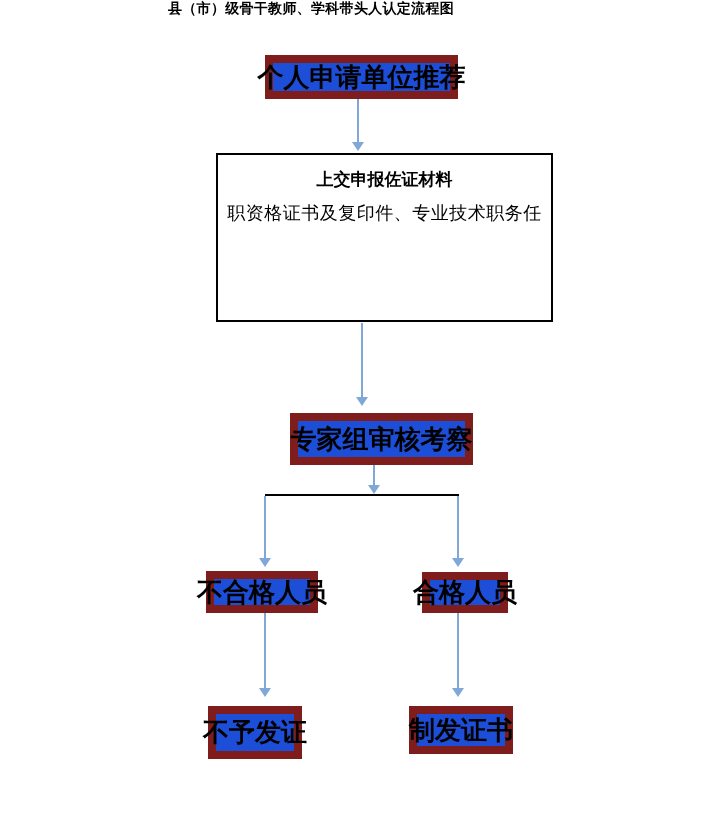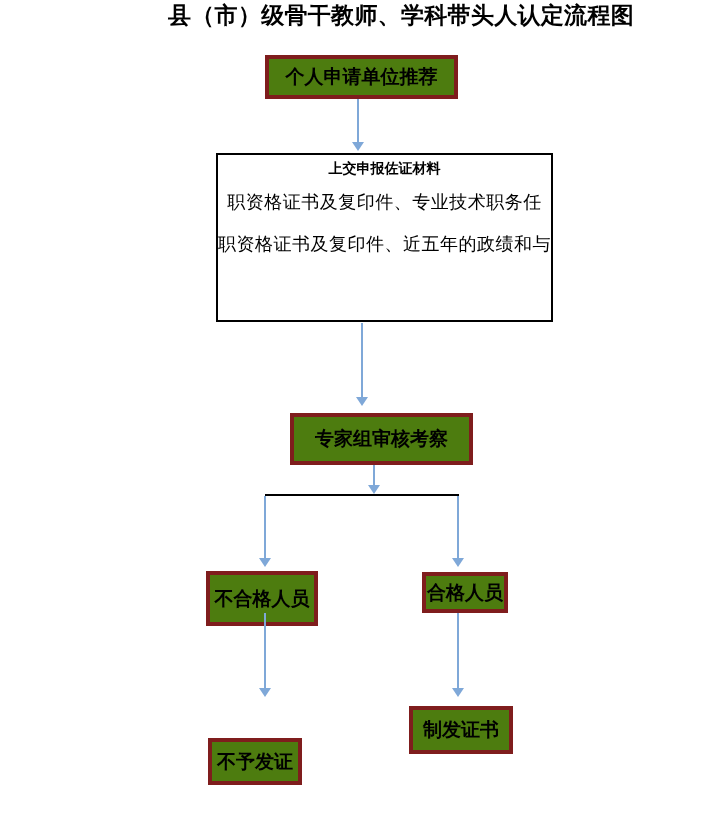--- a/index.html
+++ b/index.html
@@ -12,49 +12,50 @@
     position: relative;
     width: 709px;
     height: 821px;
     background: #ffffff;
     overflow: hidden;
   }
   .title {
     position: absolute;
     left: 168px;
     top: 0px;
-    font-size: 23px;
+    font-size: 14px;
     font-weight: bold;
     color: #000000;
     white-space: nowrap;
     letter-spacing: 0.3px;
   }
   .node {
     position: absolute;
     box-sizing: border-box;
-    border: 4px solid #7f1d1d;
-    background: #4d7c0f;
+    border: 8px solid #7f1d1d;
+    background: #1d4ed8;
     display: flex;
     align-items: center;
     justify-content: center;
-    font-size: 19px;
+    font-size: 26px;
     font-weight: bold;
     color: #000000;
     white-space: nowrap;
   }
   .materials-box {
     position: absolute;
     box-sizing: border-box;
     border: 2px solid #000000;
     background: #ffffff;
     color: #000000;
     text-align: center;
   }
   .materials-heading {
-    font-size: 14px;
+    margin-top: 11px;
+    font-size: 17px;
     font-weight: bold;
     line-height: 26px;
   }
   .materials-line {
     font-size: 18px;
     font-weight: normal;
     line-height: 42px;
     letter-spacing: 0.5px;
     white-space: nowrap;
   }
@@ -87,56 +88,55 @@
   <div class="node" style="left:265px; top:55px; width:193px; height:44px;">
     <span>个人申请单位推荐</span>
   </div>
 
   <div class="shaft" style="left:357px; top:99px; height:44px;"></div>
   <div class="head" style="left:352px; top:142px;"></div>
 
   <div class="materials-box" style="left:216px; top:153px; width:337px; height:169px;">
     <div class="materials-heading">上交申报佐证材料</div>
     <div class="materials-line">职资格证书及复印件、专业技术职务任</div>
-    <div class="materials-line">职资格证书及复印件、近五年的政绩和与</div>
   </div>
 
   <div class="shaft" style="left:361px; top:323px; height:75px;"></div>
   <div class="head" style="left:356px; top:397px;"></div>
 
   <div class="node" style="left:290px; top:413px; width:183px; height:52px;">
     <span>专家组审核考察</span>
   </div>
 
   <div class="shaft" style="left:373px; top:465px; height:21px;"></div>
   <div class="head" style="left:368px; top:485px;"></div>
 
   <div class="hline" style="left:265px; top:494px; width:194px;"></div>
 
   <div class="shaft" style="left:264px; top:496px; height:63px;"></div>
   <div class="head" style="left:259px; top:558px;"></div>
 
   <div class="shaft" style="left:457px; top:496px; height:63px;"></div>
   <div class="head" style="left:452px; top:558px;"></div>
 
-  <div class="node" style="left:206px; top:571px; width:112px; height:55px;">
+  <div class="node" style="left:206px; top:571px; width:112px; height:42px;">
     <span>不合格人员</span>
   </div>
 
   <div class="node" style="left:422px; top:572px; width:86px; height:41px;">
     <span>合格人员</span>
   </div>
 
   <div class="shaft" style="left:264px; top:613px; height:76px;"></div>
   <div class="head" style="left:259px; top:688px;"></div>
 
   <div class="shaft" style="left:457px; top:613px; height:76px;"></div>
   <div class="head" style="left:452px; top:688px;"></div>
 
-  <div class="node" style="left:208px; top:706px; width:94px; height:47px;margin-top:32px;">
+  <div class="node" style="left:208px; top:706px; width:94px; height:53px;">
     <span>不予发证</span>
   </div>
 
   <div class="node" style="left:409px; top:706px; width:104px; height:48px;">
     <span>制发证书</span>
   </div>
 
 </div>
 
 </body></html>

